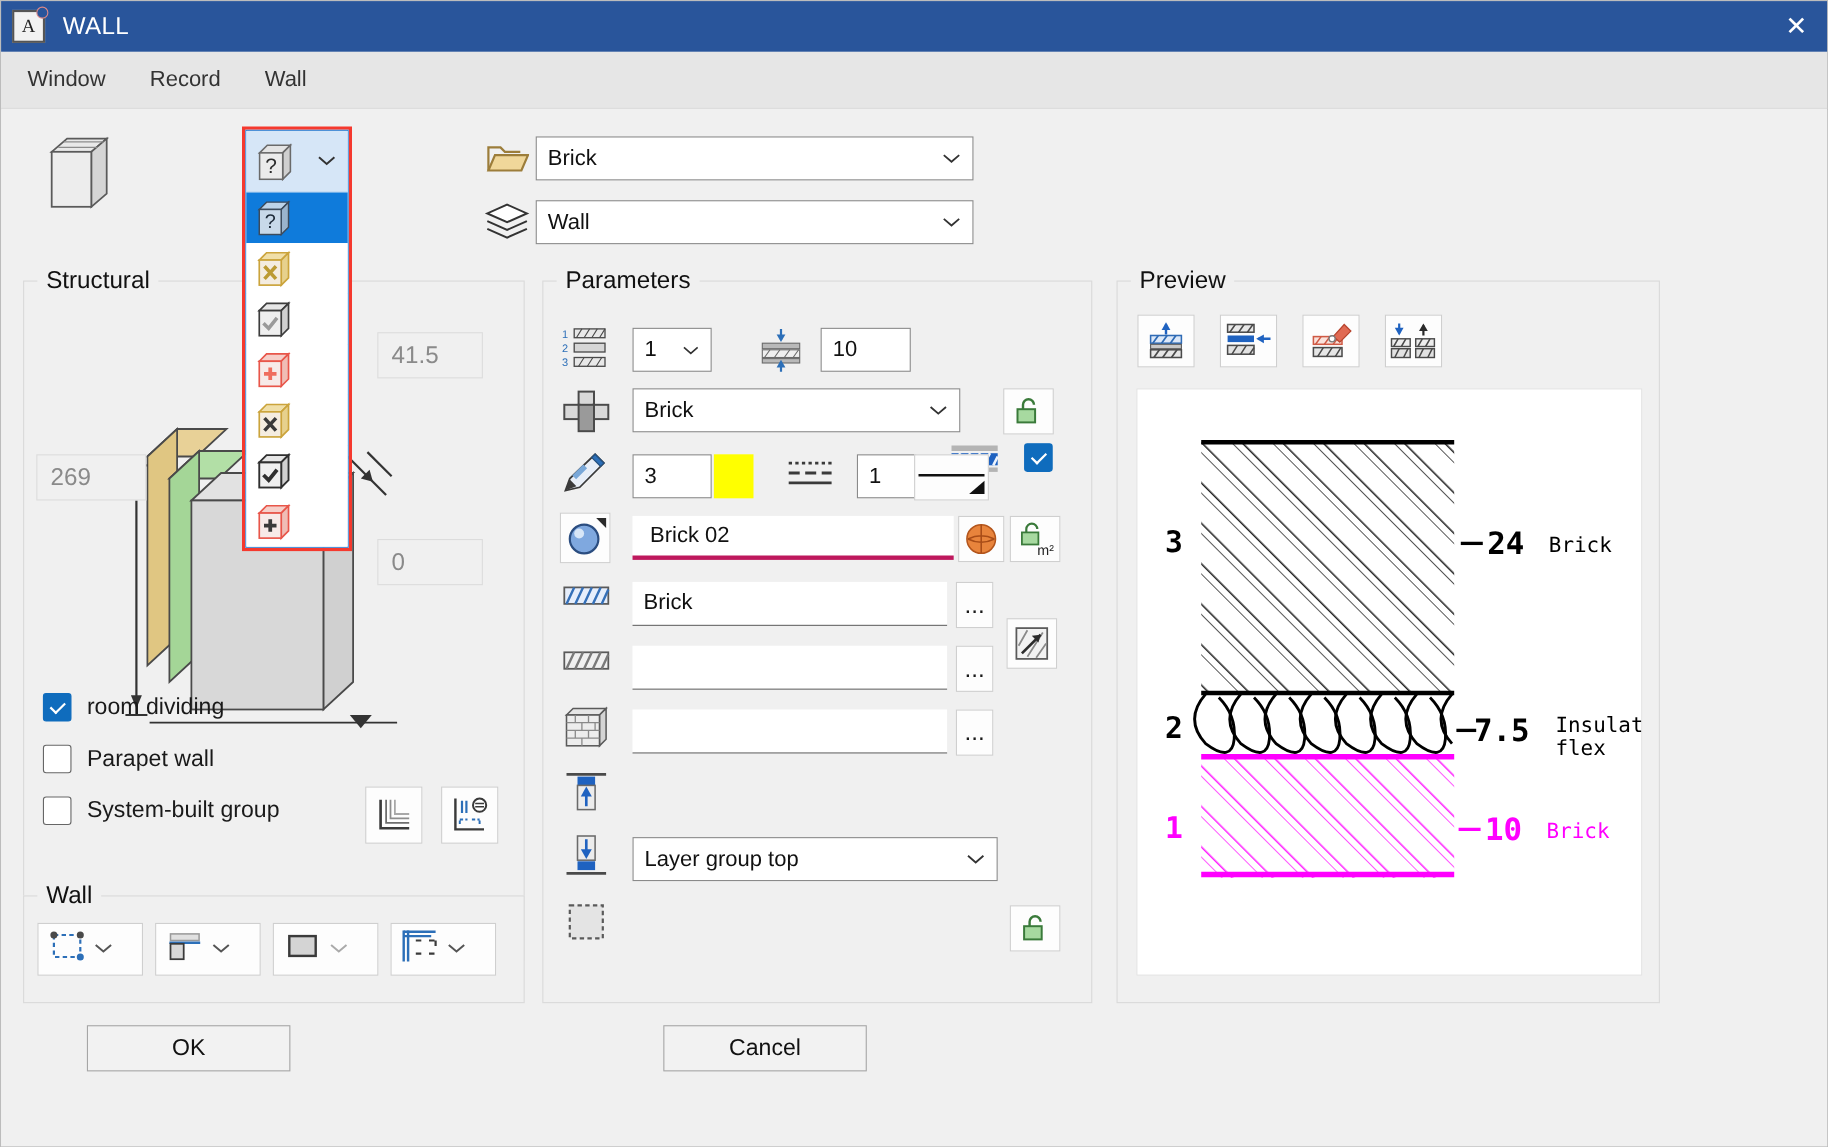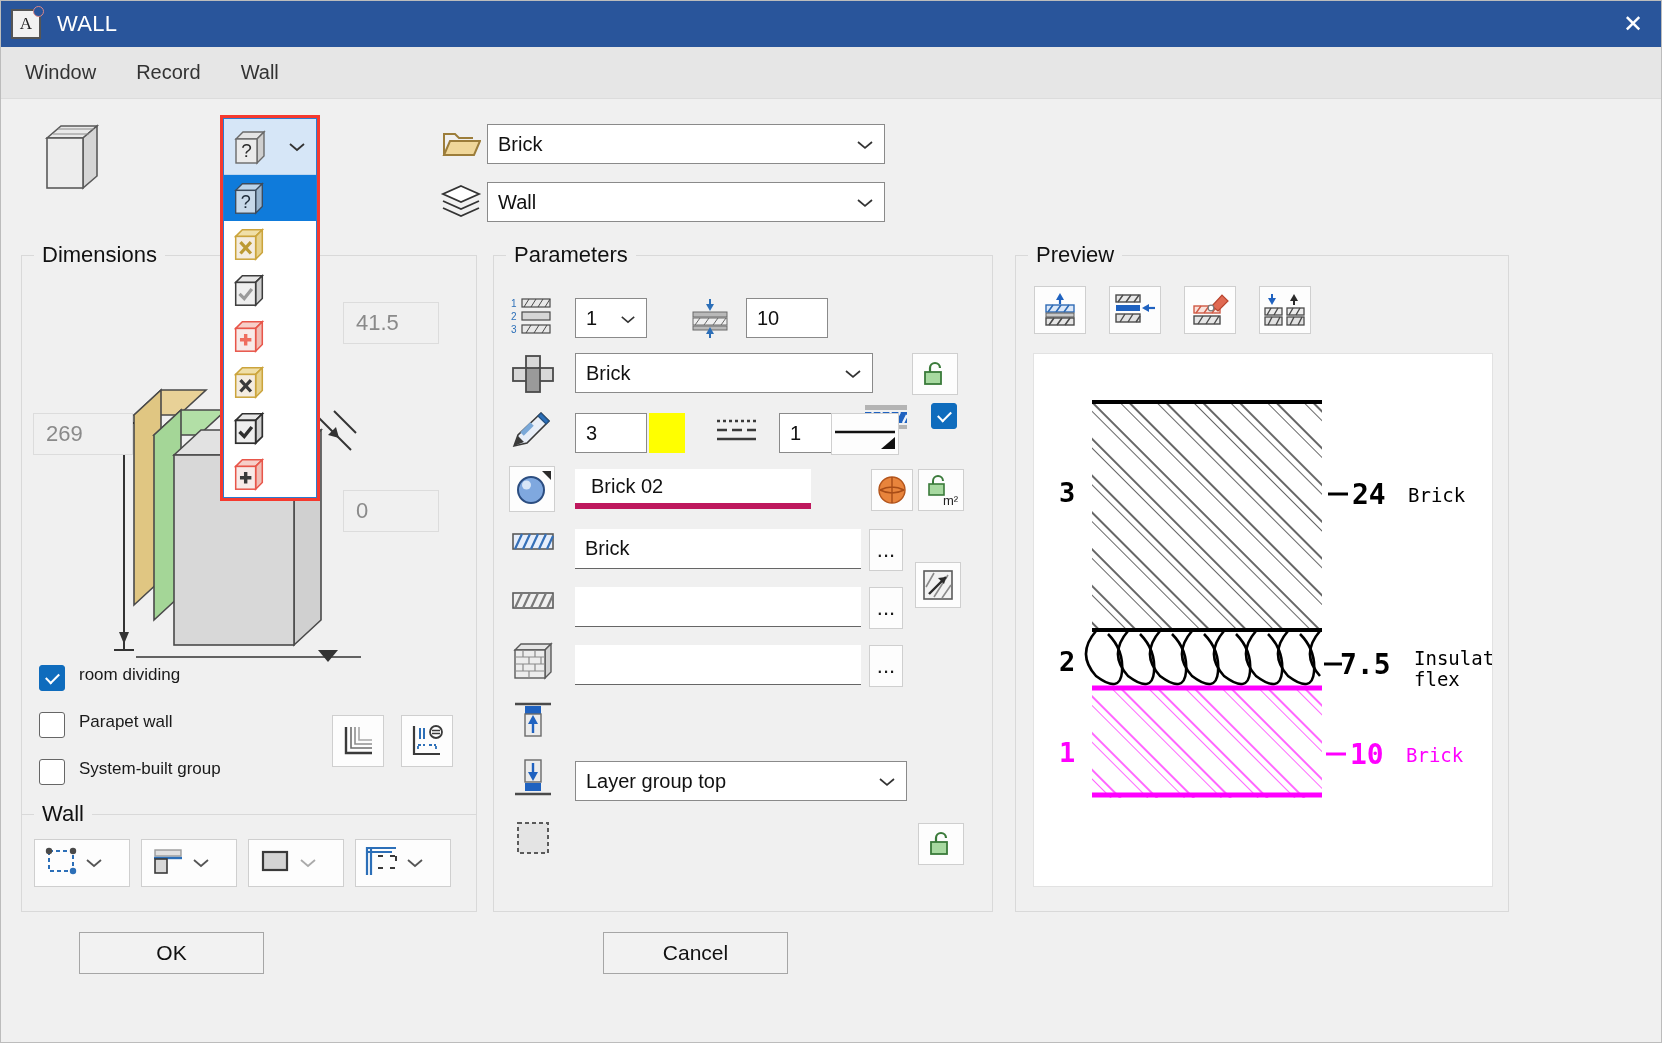--- a/index.html
+++ b/index.html
@@ -64,21 +64,21 @@
   .fieldrow { position:absolute; display:flex; align-items:center; }
   .icon-slot { width:52px; display:flex; align-items:center; justify-content:center; }
 
   
   .groupbox { position:absolute; border:1px solid #d9d9d9; background:#f0f0f0; }
   .grouplabel { position:absolute; top:-14px; left:12px; background:#f0f0f0; padding:0 8px; font-size:22px; color:#111;}
 
   .ro-box { background:#f0f0f0; border:1px solid #dcdcdc; color:#8a8a8a; font-size:22px;
             display:flex; align-items:center; padding:0 12px; }
 
-  .chkrow { position:absolute; display:flex; align-items:flex-start; gap:14px; font-size:17px;margin-top:35px; }
+  .chkrow { position:absolute; display:flex; align-items:center; gap:14px; font-size:21px; }
   .chk { width:26px;height:26px;border:1.5px solid #666; background:#fff; border-radius:3px;
          display:flex;align-items:center;justify-content:center;}
   .chk.on { background:#0f6cbd; border-color:#0f6cbd; }
   .chk.on:after{ content:""; width:11px;height:6px;border-left:2.5px solid #fff;border-bottom:2.5px solid #fff;
                  transform:rotate(-45deg); margin-top:-3px;}
 
   .iconbtn { background:#fdfdfd; border:1px solid #cfcfcf; display:flex; align-items:center; justify-content:center; }
   .ddbtn { background:#fdfdfd; border:1px solid #cfcfcf; display:flex; align-items:center; padding:0 6px; gap:4px;}
 
   .dialog-btn { position:absolute; height:42px; background:#f2f2f2; border:1px solid #a6a6a6;
@@ -228,21 +228,21 @@
         <span>Wall</span>
         <span>
           <svg width="18" height="12" viewBox="0 0 18 12">
               <path d="M2 3 L9 9 L16 3" stroke="#333" stroke-width="1.7" fill="none"></path>
             </svg>
         </span>
       </div>
     </div>
 
     <div class="groupbox" style="left:20px; top:155px; width:456px; height:618px;">
-      <div class="grouplabel">Dimensions</div>
+      <div class="grouplabel">Structural</div>
     </div>
 
     <div style="position:absolute; left:105px; top:195px;">
       <svg width="260" height="370" viewBox="0 0 260 370">
 
         <polygon points="28,120 55,95 100,95 73,120" fill="#e8d197" stroke="#4a4a4a" stroke-width="1.6"></polygon>
         <polygon points="28,120 28,310 55,285 55,95" fill="#e0c682" stroke="#4a4a4a" stroke-width="1.6"></polygon>
 
         <polygon points="48,140 75,115 120,115 93,140" fill="#b2dfa6" stroke="#4a4a4a" stroke-width="1.6"></polygon>
         <polygon points="48,140 48,325 75,300 75,115" fill="#a4d697" stroke="#4a4a4a" stroke-width="1.6"></polygon>
@@ -475,21 +475,21 @@
       </svg>
     </div>
 
     <div class="iconbtn" style="position:absolute; left:508px; top:366px; width:46px; height:46px;">
       <svg width="40" height="40" viewBox="0 0 40 40">
         <circle cx="19" cy="21" r="13" fill="#7fa8df" stroke="#2b4d80" stroke-width="2"></circle>
         <circle cx="14.5" cy="16" r="4.5" fill="#d8e6f7"></circle>
         <polygon points="30,2 39,2 39,11" fill="#2b2b2b"></polygon>
       </svg>
     </div>
-    <div class="textbox" style="position:absolute; left:574px; top:369px; width:236px; border:none; border-bottom:6px solid #be185d; background:#fff; height:40px;padding-left:16px;">
+    <div class="textbox" style="position:absolute; left:574px; top:369px; width:292px; border:none; border-bottom:4px solid #be185d; background:#fff; height:40px;padding-left:16px;">
       <span>Brick 02</span>
     </div>
     <div class="iconbtn" style="position:absolute; left:870px; top:369px; width:42px; height:42px;">
       <svg width="36" height="36" viewBox="0 0 36 36">
         <circle cx="18" cy="18" r="13" fill="#e8843c" stroke="#b3551c" stroke-width="1.4"></circle>
         <path d="M18 5 L18 31 M6 18 Q18 12 30 18 M6 18 Q18 24 30 18" fill="none" stroke="#a84c17" stroke-width="1.4"></path>
       </svg>
     </div>
     <div class="iconbtn" style="position:absolute; left:917px; top:369px; width:46px; height:42px;">
       <svg width="34" height="34" viewBox="0 0 34 34">

